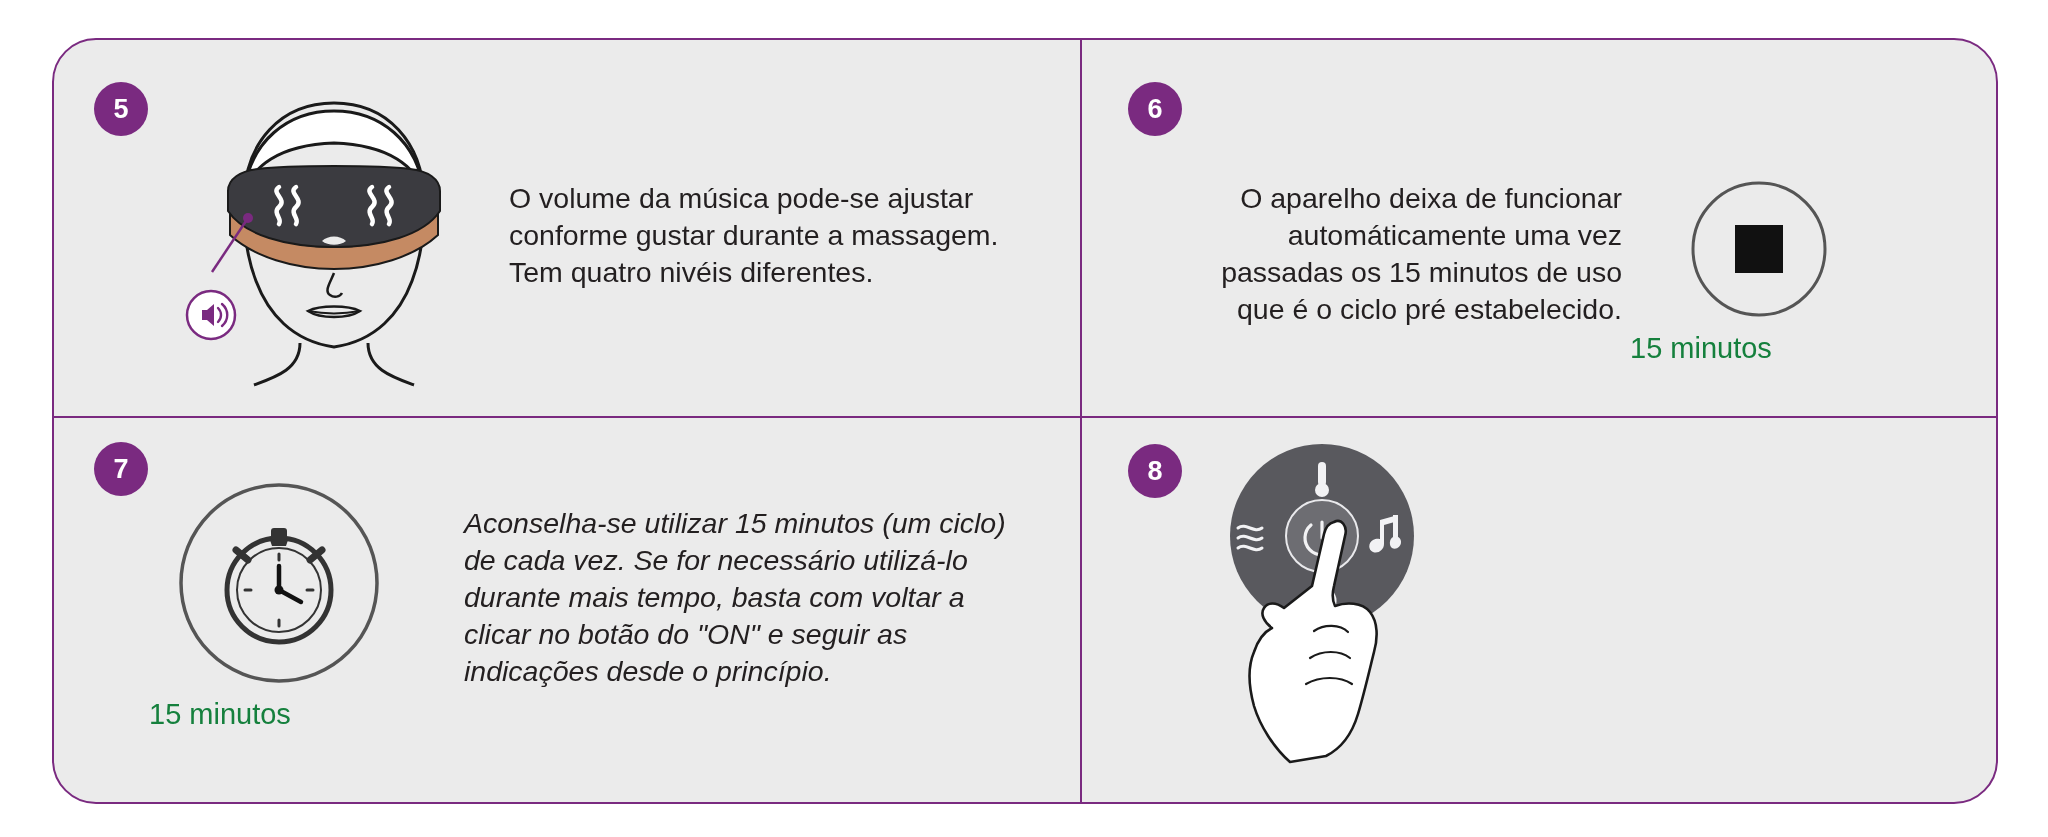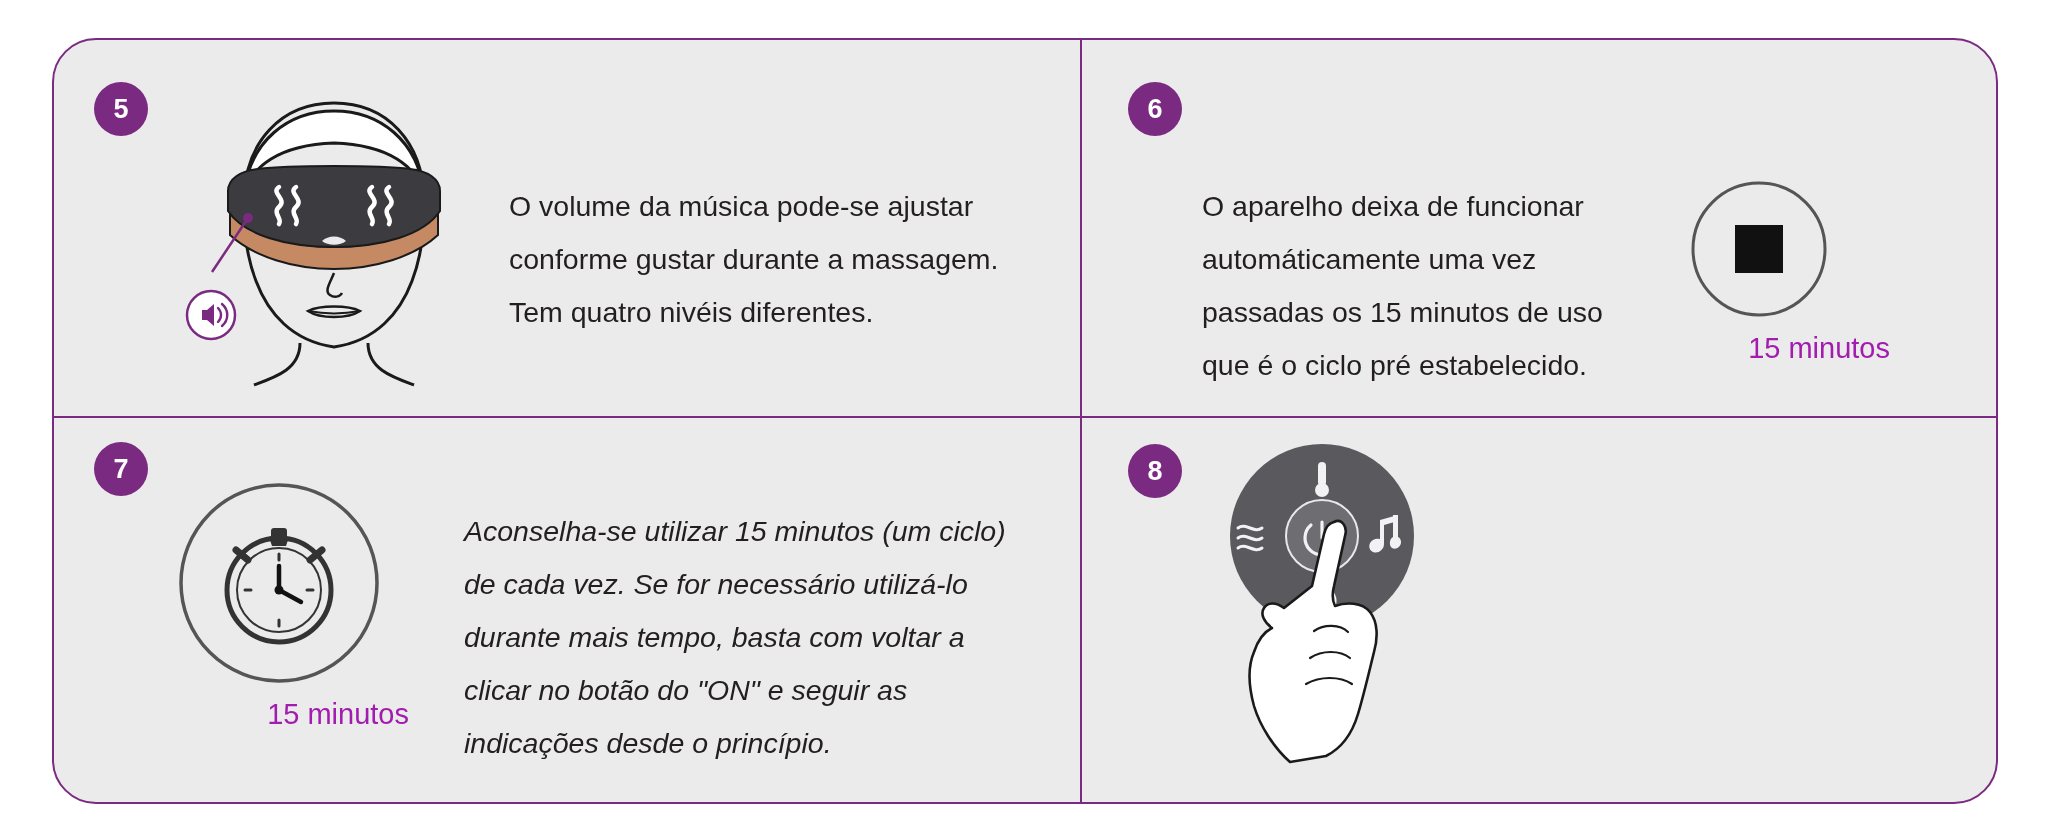--- a/index.html
+++ b/index.html
@@ -67,32 +67,32 @@
   }
   .badge-5 { left: 40px;  top: 42px; }
   .badge-6 { left: 46px;  top: 42px; }
   .badge-7 { left: 40px;  top: 24px; }
   .badge-8 { left: 46px;  top: 26px; }
 
   .body-text {
     position: absolute;
     color: #231f20;
     font-size: 28.5px;
-    line-height: 53px;
+    line-height: 37px;
     white-space: pre-line;
   }
   .text-5 { left: 455px; top: 140px; width: 540px; }
-  .text-6 { left: 120px; top: 140px; width: 420px; }
+  .text-6 { left: 120px; top: 140px; width: 420px; text-align: right; }
   .text-7 { left: 410px; top: 465px; width: 560px; font-style: italic; }
 
   .cap {
     position: absolute;
-    color: #a21caf;
+    color: #15803d;
     font-size: 29px;
-    text-align: right;
+    text-align: left;
     width: 260px;
   }
 
   svg { display: block; overflow: visible; }
   .art { position: absolute; }
 </style>
 </head>
 <body>
 
 <div id="page">

